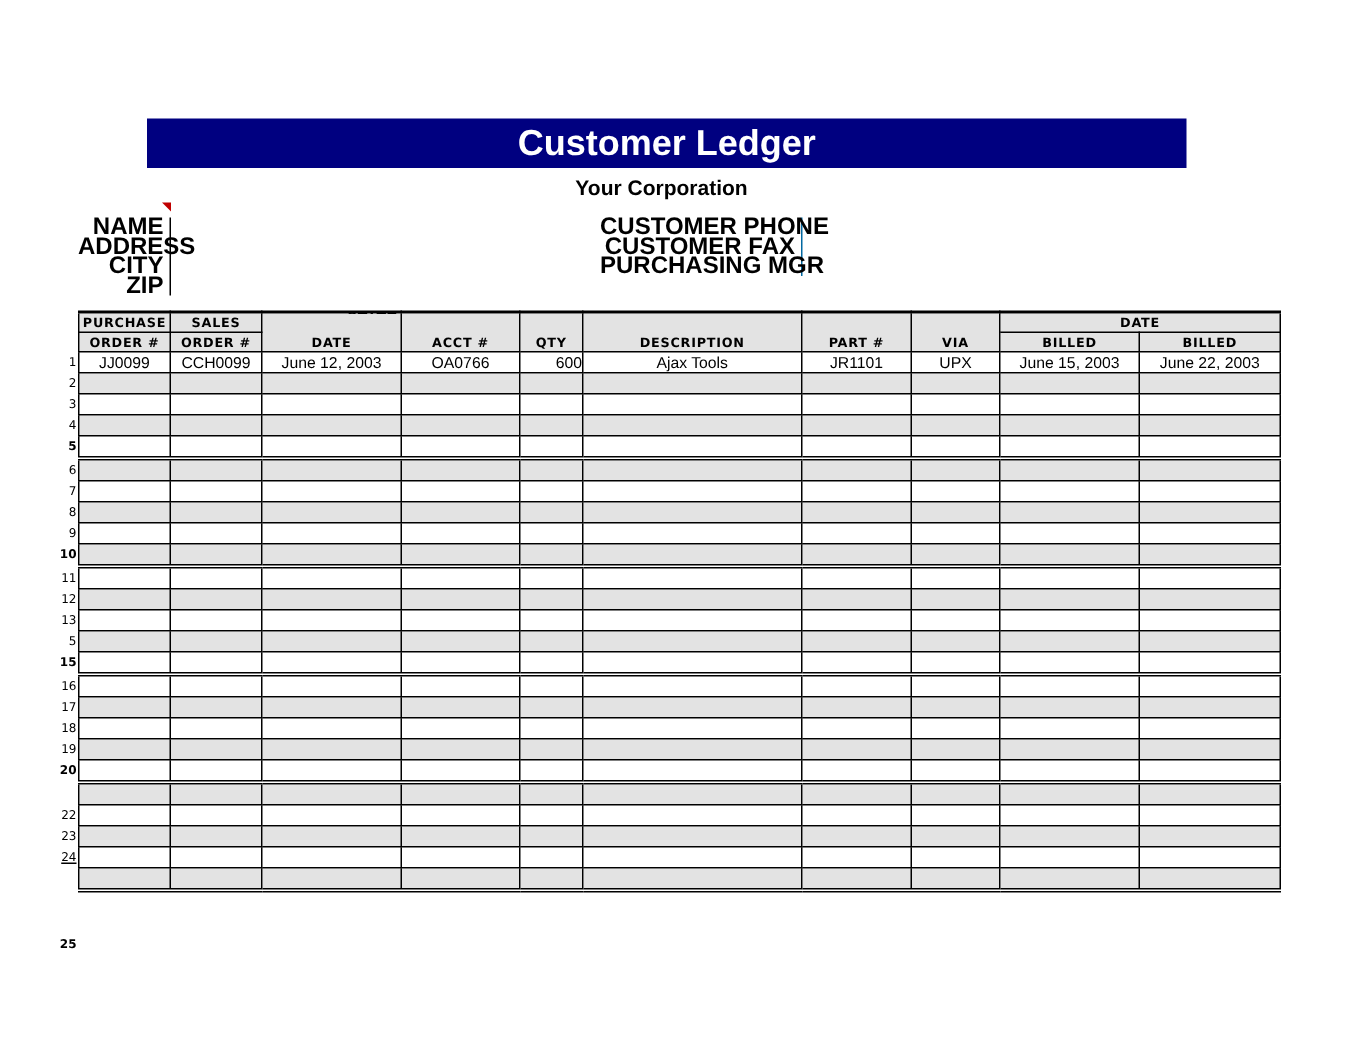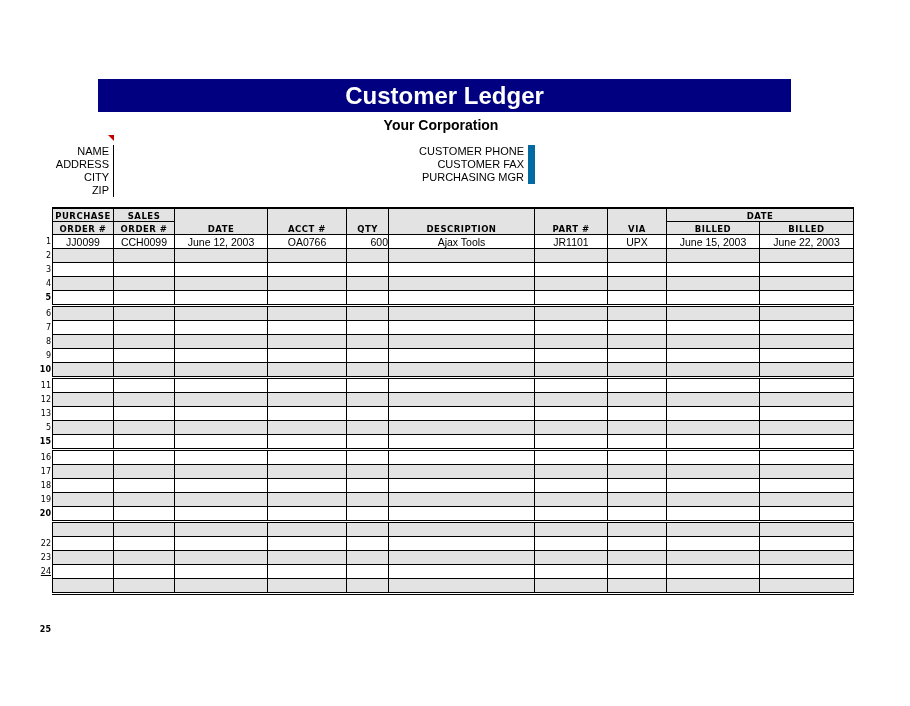--- a/index.html
+++ b/index.html
@@ -4,23 +4,23 @@
   <style>
     html, body { margin: 0; padding: 0; background: #ffffff; }
     body { width: 910px; height: 706px; position: relative; overflow: hidden; font-family: "Liberation Sans", sans-serif; color: #000; }
 
     .title-bar { position: absolute; left: 52px; top: 79px; width: 693px; height: 33px; background: #000080; display: flex; align-items: center; justify-content: center; margin-left: 46px; }
     .title-bar span { color: #fff; font-weight: bold; font-size: 24px; font-family: "Liberation Sans", sans-serif; letter-spacing: 0px; }
     .subtitle { position: absolute; left: 52px; top: 117px; width: 778px; text-align: center; font-weight: bold; font-size: 14px; }
 
     .comment-marker { position: absolute; left: 108px; top: 135px; width: 0; height: 0; border-left: 6px solid transparent; border-top: 6px solid #c00000; }
 
-    .info-block { position: absolute; font-size: 11px; line-height: 13px; }
+    .info-block { position: absolute; font-size: 16px; line-height: 13px; font-weight: bold; }
     .info-left { left: 52px; top: 145px; width: 62px; border-right: 1px solid #000; text-align: right; padding-right: 4px; box-sizing: border-box; }
-    .info-right { left: 400px; top: 145px; width: 135px; border-right: 7px solid #0369a1; text-align: right; padding-right: 4px; box-sizing: border-box; }
+    .info-right { left: 400px; top: 145px; width: 135px; border-right: 1px solid #0369a1; text-align: right; padding-right: 4px; box-sizing: border-box; }
     .info-left div, .info-right div { height: 13px; white-space: nowrap; }
     .state-label { position: absolute; left: 231px; top: 171px; font-size: 11px; margin-top: 36px; }
 
     table.ledger { position: absolute; left: 52px; top: 207px; border-collapse: collapse; table-layout: fixed; width: 801px; }
     table.ledger th, table.ledger td { border: 1px solid #000; padding: 0; font-size: 10.5px; overflow: hidden; white-space: nowrap; }
     table.ledger thead { border-top: 2px solid #000; }
     table.ledger th { background: #e3e3e3; font-weight: bold; font-size: 8.5px; letter-spacing: 0.5px; height: 12px; text-align: center; vertical-align: bottom; font-family: "DejaVu Sans", sans-serif; }
     table.ledger td { height: 13px; text-align: center; }
     tr.gray td { background: #e3e3e3; }
     tr.white td { background: #ffffff; }

